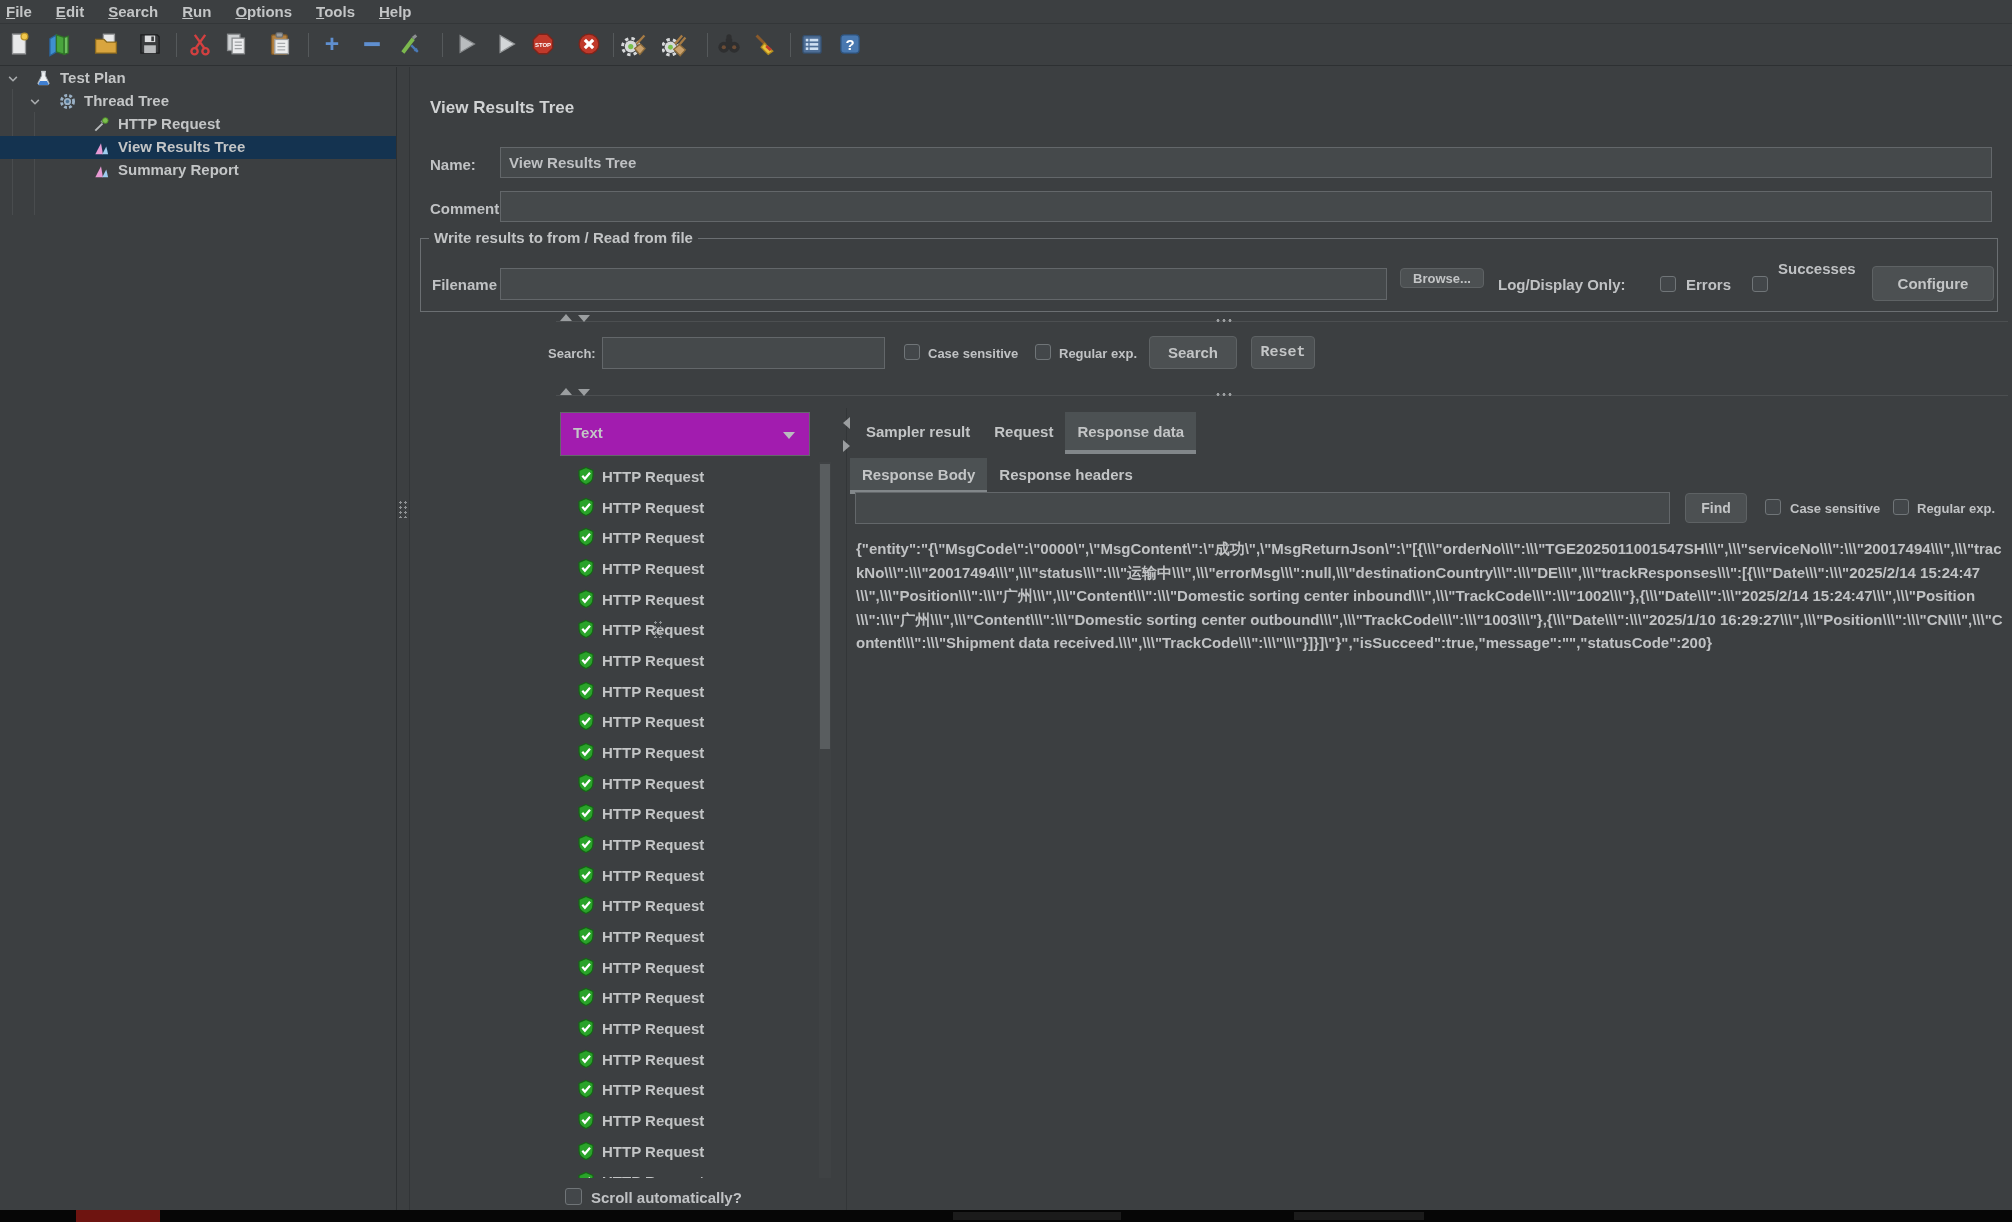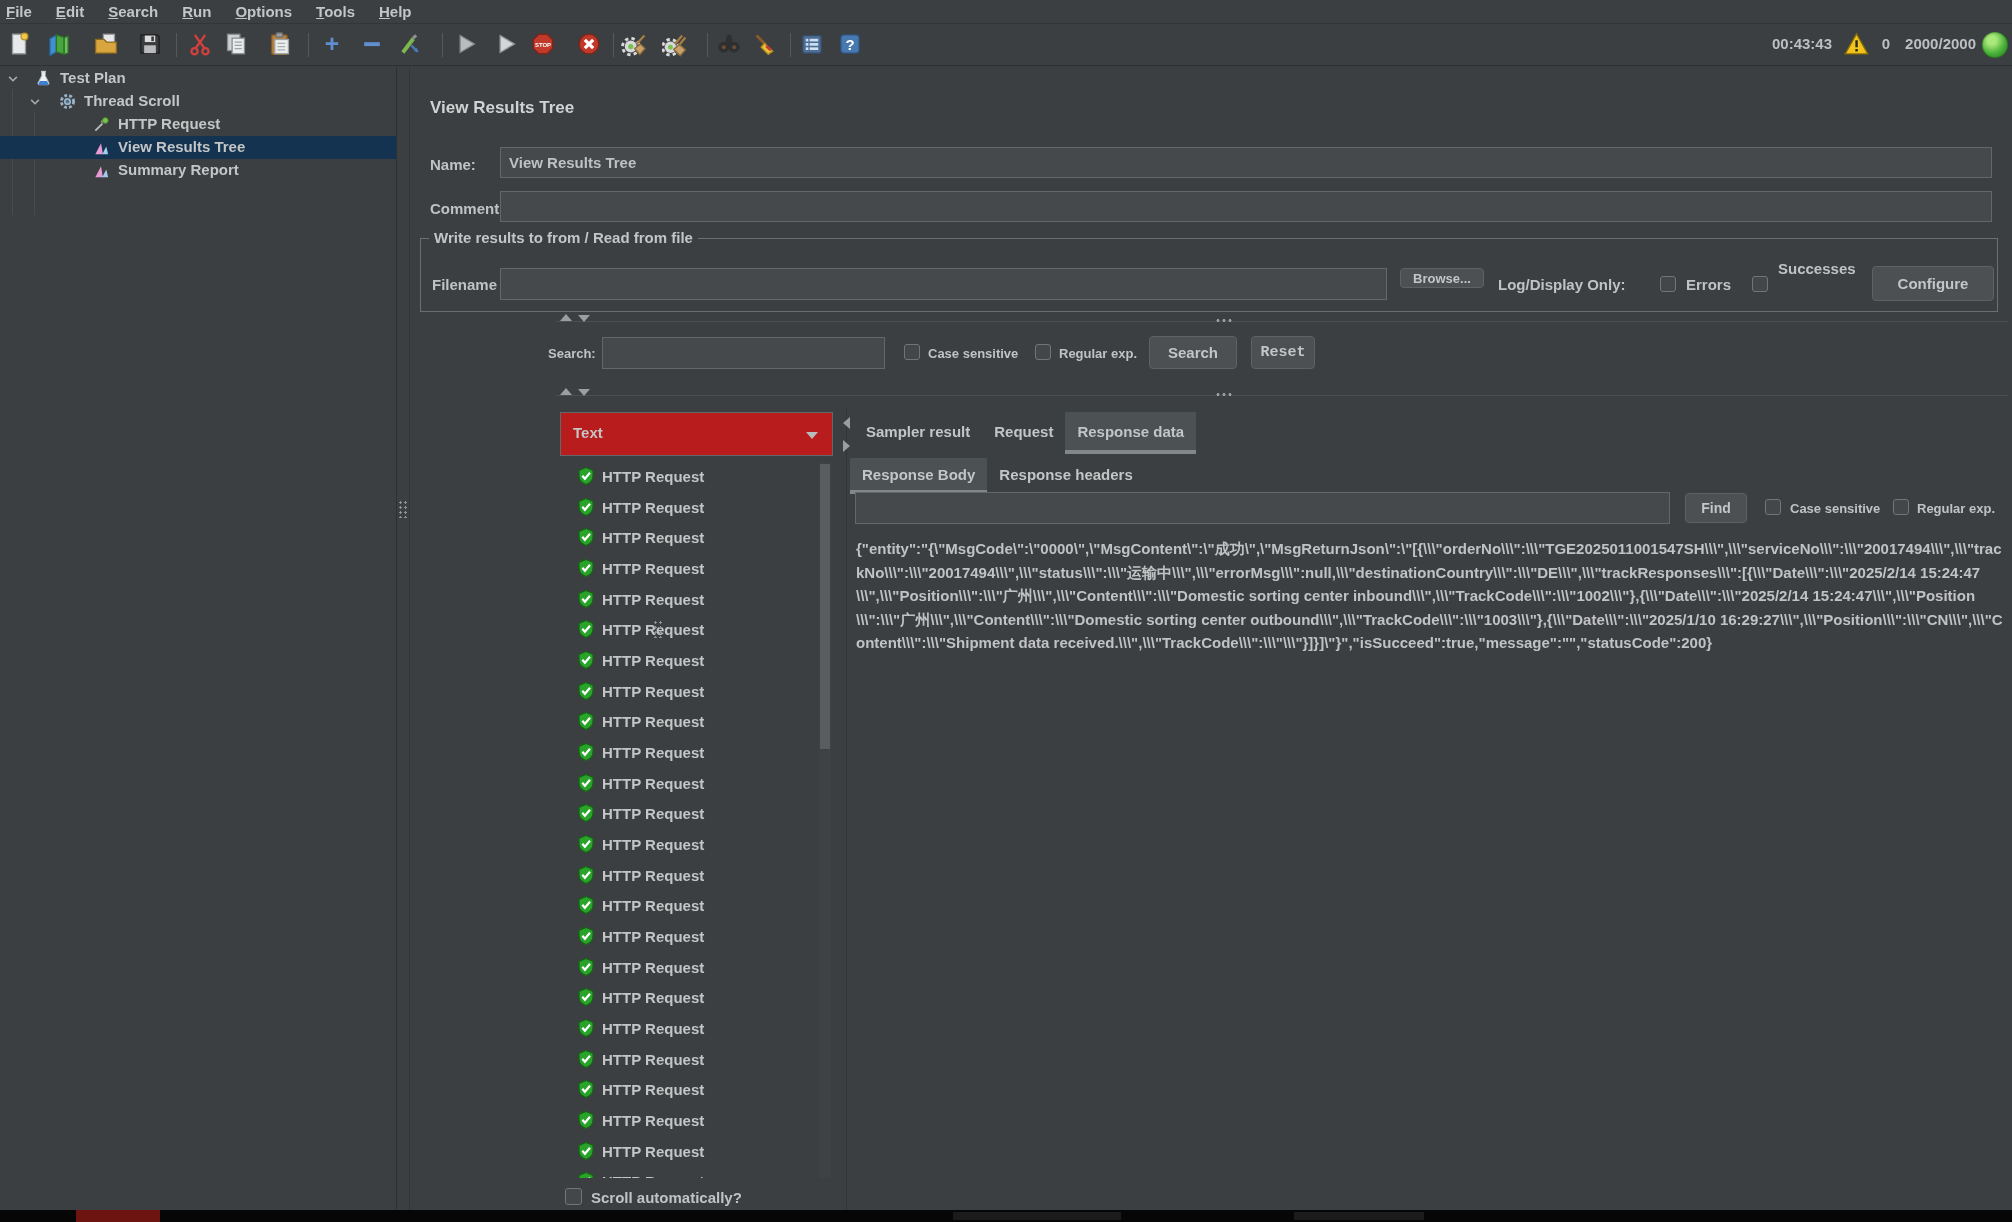--- a/index.html
+++ b/index.html
@@ -52,21 +52,21 @@
   .tri{position:absolute;width:0;height:0;}
   .tri.up{border-left:6px solid transparent;border-right:6px solid transparent;border-bottom:7px solid #9b9ea0;}
   .tri.down{border-left:6px solid transparent;border-right:6px solid transparent;border-top:7px solid #9b9ea0;}
   .tri.left{border-top:6px solid transparent;border-bottom:6px solid transparent;border-right:7px solid #9b9ea0;}
   .tri.right{border-top:6px solid transparent;border-bottom:6px solid transparent;border-left:7px solid #9b9ea0;}
   .hdots{position:absolute;width:18px;height:5px;
     background-image:radial-gradient(circle,#9b9ea0 1.4px,transparent 1.6px);background-size:6px 5px;}
   .vdots{position:absolute;width:10px;height:18px;
     background-image:radial-gradient(circle,#8f9294 1.2px,transparent 1.4px);background-size:5px 5px;}
   
-  #type-dd{position:absolute;left:560px;top:412px;width:273px;height:44px;background:#b91c1c;border:1px solid #63676a;box-sizing:border-box;}
+  #type-dd{position:absolute;left:560px;top:412px;width:250px;height:44px;background:#a21caf;border:1px solid #63676a;box-sizing:border-box;}
   #type-dd-label{position:absolute;left:12px;top:11px;font-weight:600;color:#c3c5c6;}
   #type-dd-arrow{position:absolute;right:14px;top:19px;border-left:6px solid transparent;border-right:6px solid transparent;border-top:7px solid #b9bcbe;}
   #results-list{position:absolute;left:560px;top:462px;width:258px;height:716px;overflow:hidden;}
   .res-item{position:absolute;left:0;width:258px;height:30px;}
   .res-item .shield{position:absolute;left:16px;top:4px;width:20px;height:20px;}
   .res-item .res-label{position:absolute;left:42px;top:6px;font-weight:600;color:#c3c5c6;white-space:nowrap;}
   #list-scrollbar{position:absolute;left:819px;top:462px;width:12px;height:716px;background:#3f4244;}
   #list-scroll-thumb{position:absolute;left:1px;top:2px;width:10px;height:285px;background:#595d5f;}
   
   .tabrow{position:absolute;display:flex;}
@@ -89,33 +89,20 @@
     <span class="menu-item"><u>F</u>ile</span>
     <span class="menu-item"><u>E</u>dit</span>
     <span class="menu-item"><u>S</u>earch</span>
     <span class="menu-item"><u>R</u>un</span>
     <span class="menu-item"><u>O</u>ptions</span>
     <span class="menu-item"><u>T</u>ools</span>
     <span class="menu-item"><u>H</u>elp</span>
   </div>
 
 <div id="toolbar">
-  <div id="status-cluster">
-    <span id="elapsed">00:43:43</span>
-    <span id="warn-icon">
-      <svg viewBox="0 0 20 20" width="27" height="25">
-        <path d="M10 1.5 L19 17.5 H1 Z" fill="#f2c21d" stroke="#8a6d05" stroke-width="1"></path>
-        <rect x="9.1" y="6.6" width="1.9" height="5.6" fill="#262626"></rect>
-        <rect x="9.1" y="13.6" width="1.9" height="2" fill="#262626"></rect>
-      </svg>
-    </span>
-    <span id="error-count">0</span>
-    <span id="thread-count">2000/2000</span>
-    <span id="led"></span>
-  </div>
 <div class="tbtn" style="left: 5px;">
       <svg viewBox="0 0 20 20">
         <path d="M5 2.5h7l3 3v12H5z" fill="#e8e9ea" stroke="#97999b"></path>
         <circle cx="14.2" cy="4.2" r="2.6" fill="#f2c84b" stroke="#b8922a"></circle>
       </svg>
     </div>
     <div class="tbtn" style="left: 45px;">
       <svg viewBox="0 0 20 20">
         <path d="M3 6 l5-3 v13 l-5 3z" fill="#3f8fd1" stroke="#2a639a"></path>
         <path d="M8 3 l6 2 v13 l-6-2z" fill="#49a53d" stroke="#2f7127"></path>
@@ -274,21 +261,21 @@
     </div>
     <div class="tree-row" style="top: 23px;">
       <span class="tree-chevron" style="left:28px"><svg viewBox="0 0 20 20">
           <path d="M4.5 7 L10 12.5 L15.5 7" stroke="#a9acae" stroke-width="2.2" fill="none"></path>
         </svg></span>
       <span class="tree-icon" style="left:58px"><svg viewBox="0 0 20 20">
           <circle cx="10" cy="10" r="6.4" fill="none" stroke="#9ab0c4" stroke-width="3" stroke-dasharray="3 2.2"></circle>
           <circle cx="10" cy="10" r="3.8" fill="#9ab0c4"></circle>
           <circle cx="10" cy="10" r="1.8" fill="#4a6f8f"></circle>
         </svg></span>
-      <span class="tree-label" style="left:84px">Thread Scroll</span>
+      <span class="tree-label" style="left:84px">Thread Tree</span>
     </div>
     <div class="tree-row" style="top: 46px;">
       <span class="tree-icon" style="left:92px"><svg viewBox="0 0 20 20">
           <path d="M3.5 16.5 L11 9" stroke="#b9bcbe" stroke-width="2"></path>
           <path d="M10 8 l2-2" stroke="#8c8f91" stroke-width="3"></path>
           <circle cx="14" cy="5.8" r="3" fill="#7cc04e" stroke="#4d8a28"></circle>
         </svg></span>
       <span class="tree-label" style="left:118px">HTTP Request</span>
     </div>
     <div class="tree-row selected" style="top: 69px;">

